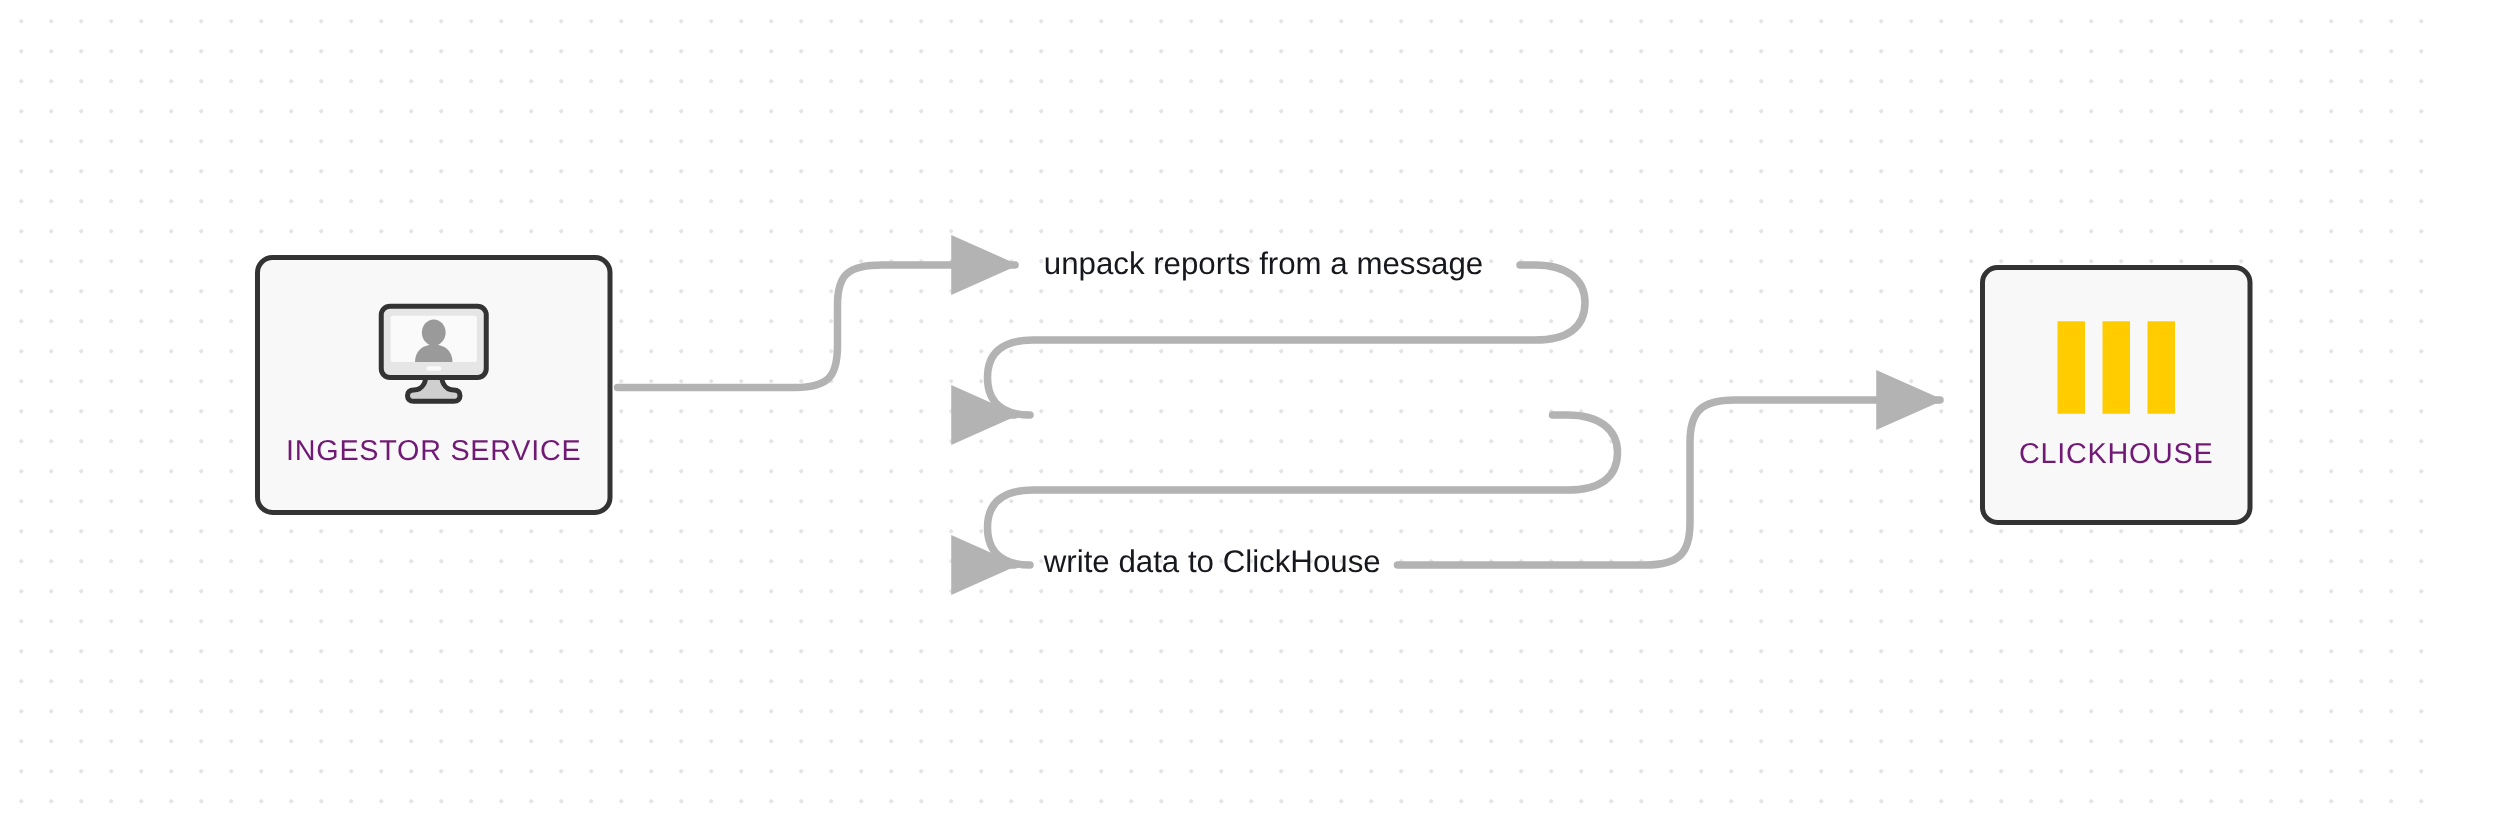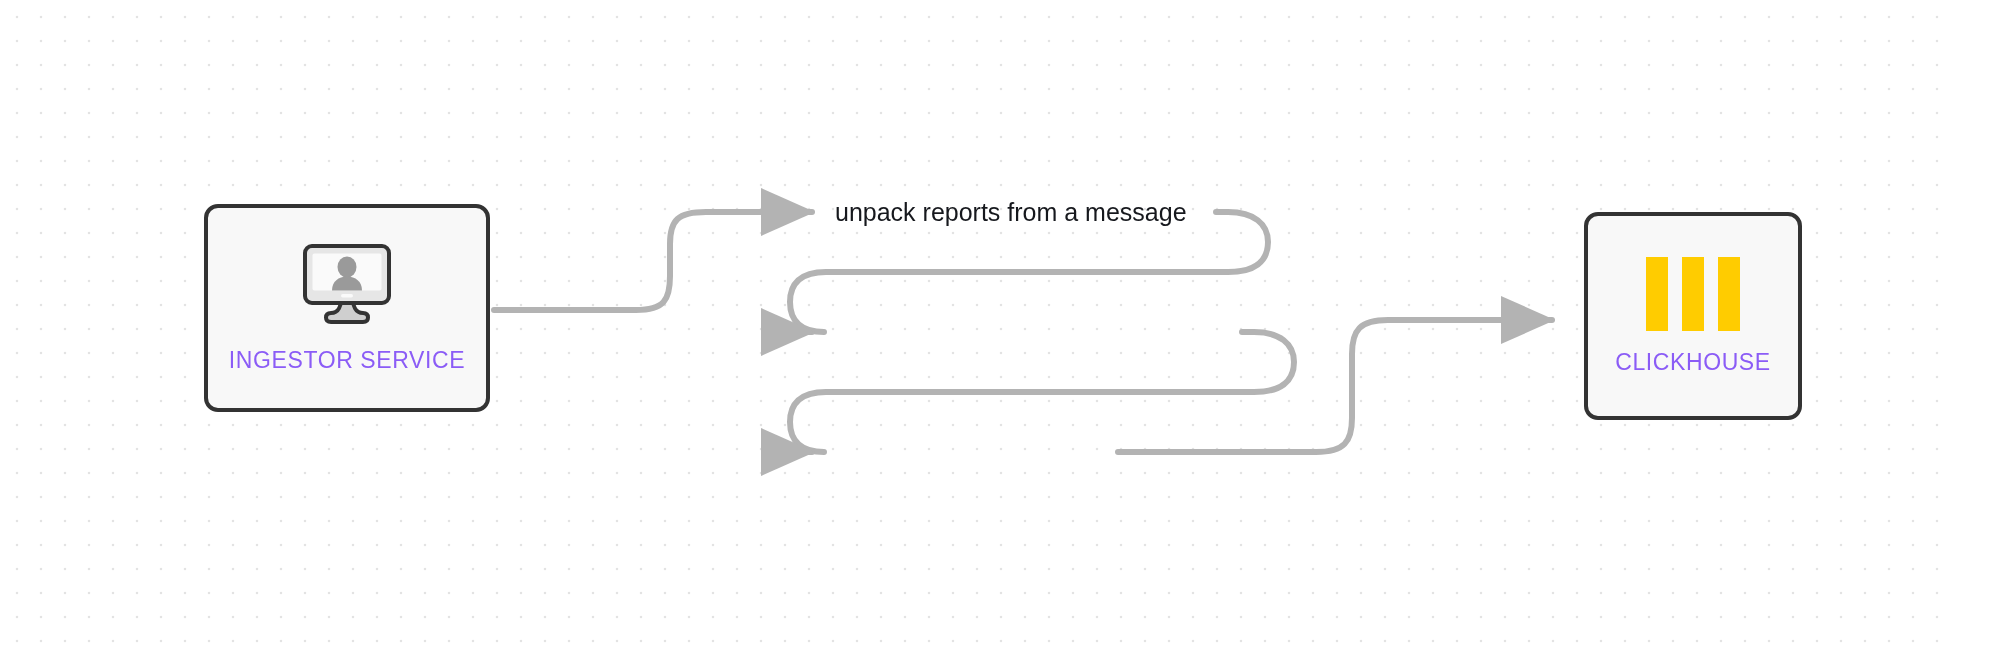--- a/index.html
+++ b/index.html
@@ -40,21 +40,21 @@
     border: 4px solid #333333;
     border-radius: 14px;
     display: flex;
     flex-direction: column;
     align-items: center;
     justify-content: center;
   }
   .node-label {
     font-size: 23px;
     letter-spacing: 0.6px;
-    color: #8b5cf6;
+    color: #701a75;
     text-align: center;
     white-space: nowrap;
   }
 
   #node-ingestor {
     left: 204px;
     top: 204px;
     width: 286px;
     height: 208px;
   }
@@ -143,20 +143,21 @@
                C 1344 452 1352 442 1352 418
                L 1352 354
                C 1352 330 1360 320 1388 320
                L 1552 320" marker-end="url(#arrowhead)"></path>
     </g>
   </svg>
 
   <div class="edge-label" id="edge-label-0">unpack reports from a message</div>
 
 
+  <div class="edge-label" id="edge-label-2">write data to ClickHouse</div>
 
   <div class="node" id="node-ingestor">
 
     <span class="monitor-icon">
       <svg width="92" height="84" viewBox="0 0 92 84" xmlns="http://www.w3.org/2000/svg">
 
         <path d="M30 70 C38 70 40 62 40 56 L52 56 C52 62 54 70 62 70
                  C65.5 70 67 72 67 74.5 C67 77 65.5 79 62 79
                  L30 79 C26.5 79 25 77 25 74.5 C25 72 26.5 70 30 70 Z" fill="#cfcfcf" stroke="#333333" stroke-width="4" stroke-linejoin="round"></path>
 

